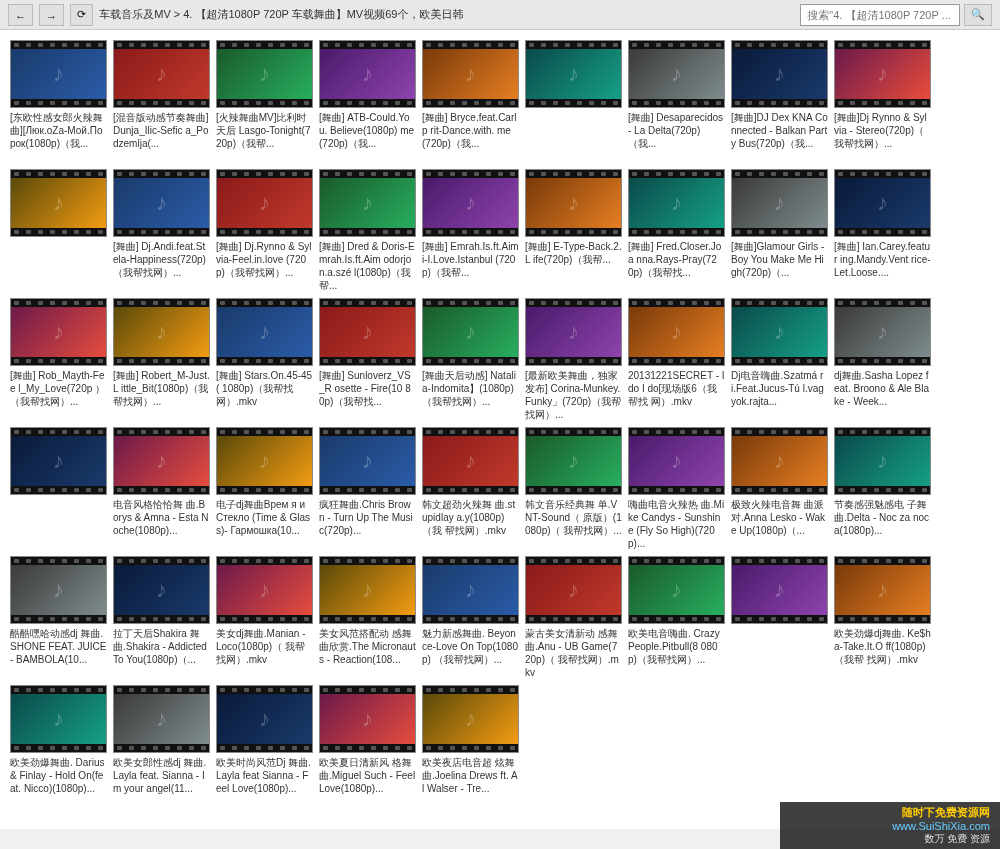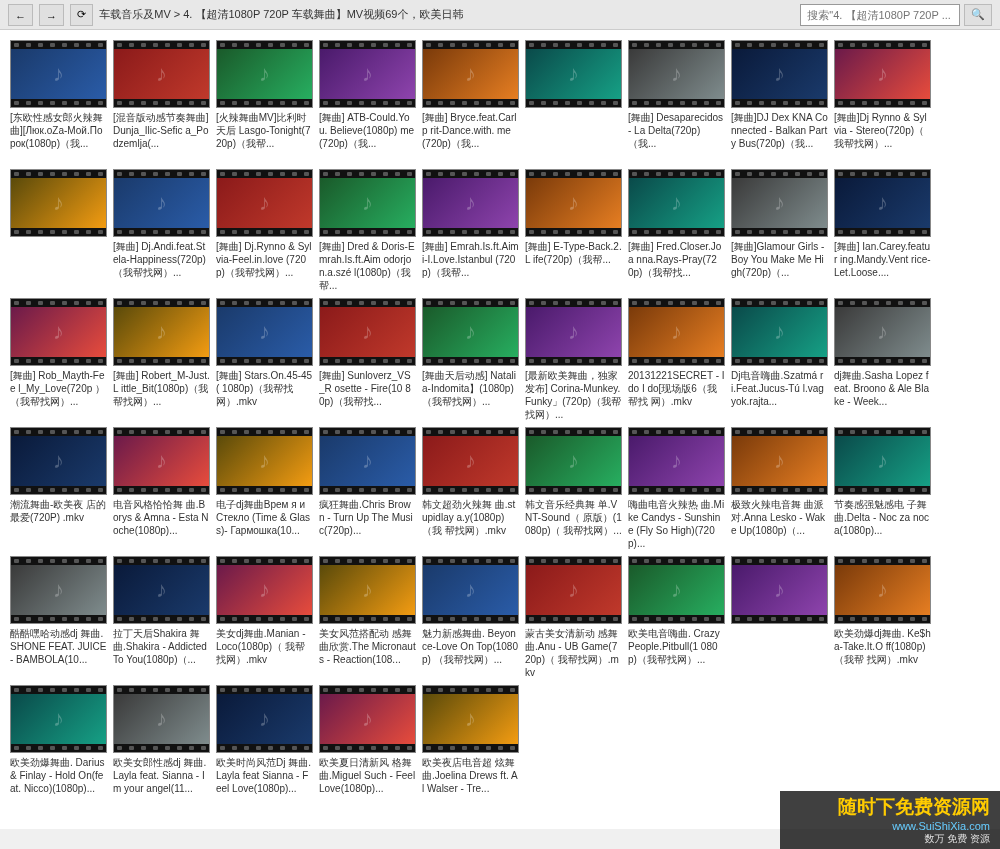--- a/index.html
+++ b/index.html
@@ -121,21 +121,21 @@
       right: 0;
       background: rgba(0,0,0,0.75);
       color: white;
       padding: 3px 10px;
       font-size: 11px;
       text-align: right;
       width: 220px;
     }
     .watermark-title {
       color: #ffcc00;
-      font-size: 19px;
+      font-size: 11px;
       font-weight: bold;
     }
     .watermark-url {
       color: #66ccff;
       font-size: 11px;
     }
     .watermark-sub {
       font-size: 10px;
       color: #ddd;
     }
@@ -928,21 +928,20 @@
         <div class="film-hole"></div>
           <div class="film-hole"></div>
         <div class="film-hole"></div>
           <div class="film-hole"></div>
         <div class="film-hole"></div>
           <div class="film-hole"></div>
         <div class="film-hole"></div>
           <div class="film-hole"></div>
       </div>
     </div>
-    <div class="video-title">潮流舞曲-欧美夜 店的最爱(720P) .mkv</div>
   </div>
     <div class="video-item">
     <div class="thumb-container">
       <div class="film-strip-top">
         <div class="film-hole"></div>
           <div class="film-hole"></div>
         <div class="film-hole"></div>
           <div class="film-hole"></div>
         <div class="film-hole"></div>
           <div class="film-hole"></div>
@@ -1348,21 +1347,21 @@
         <div class="film-hole"></div>
           <div class="film-hole"></div>
         <div class="film-hole"></div>
           <div class="film-hole"></div>
         <div class="film-hole"></div>
           <div class="film-hole"></div>
         <div class="film-hole"></div>
           <div class="film-hole"></div>
       </div>
     </div>
-    <div class="video-title">欧美电音嗨曲. Crazy People.Pitbull(1 080p)（我帮找网）...</div>
+    <div class="video-title">欧美电音嗨曲. Crazy People.Pitbull(8 080p)（我帮找网）...</div>
   </div>
     <div class="video-item">
     <div class="thumb-container">
       <div class="film-strip-top">
         <div class="film-hole"></div>
           <div class="film-hole"></div>
         <div class="film-hole"></div>
           <div class="film-hole"></div>
         <div class="film-hole"></div>
           <div class="film-hole"></div>

